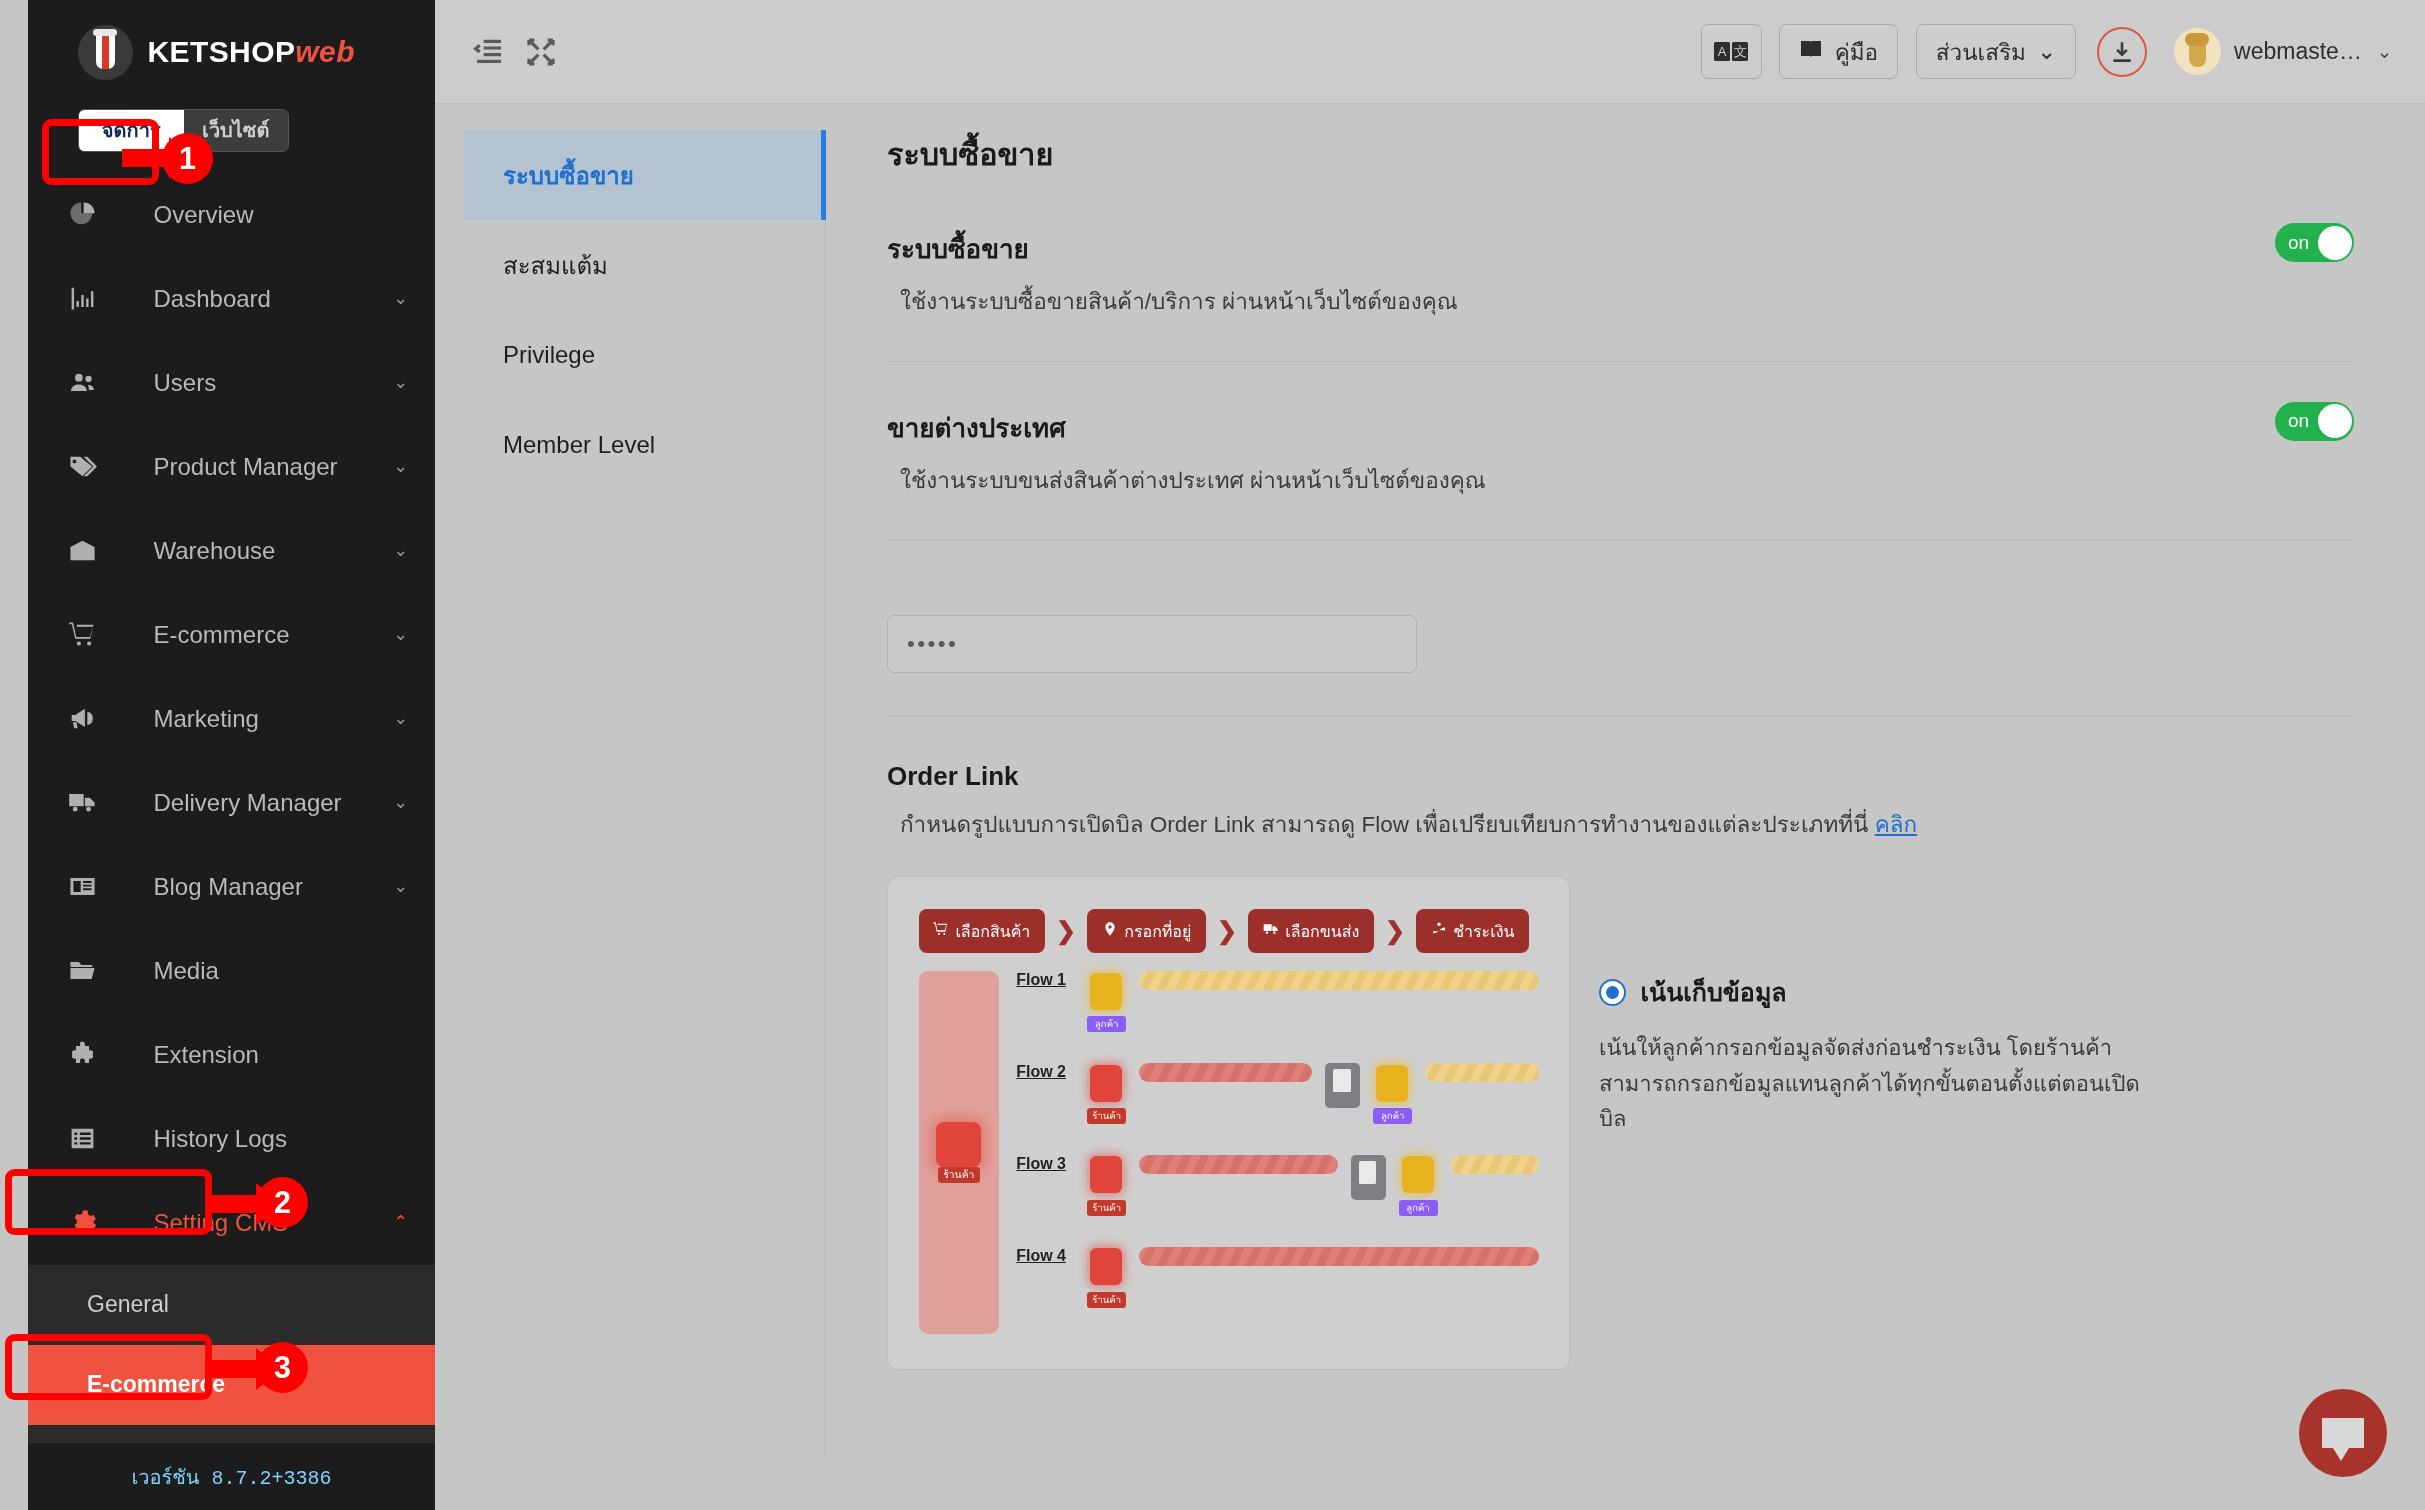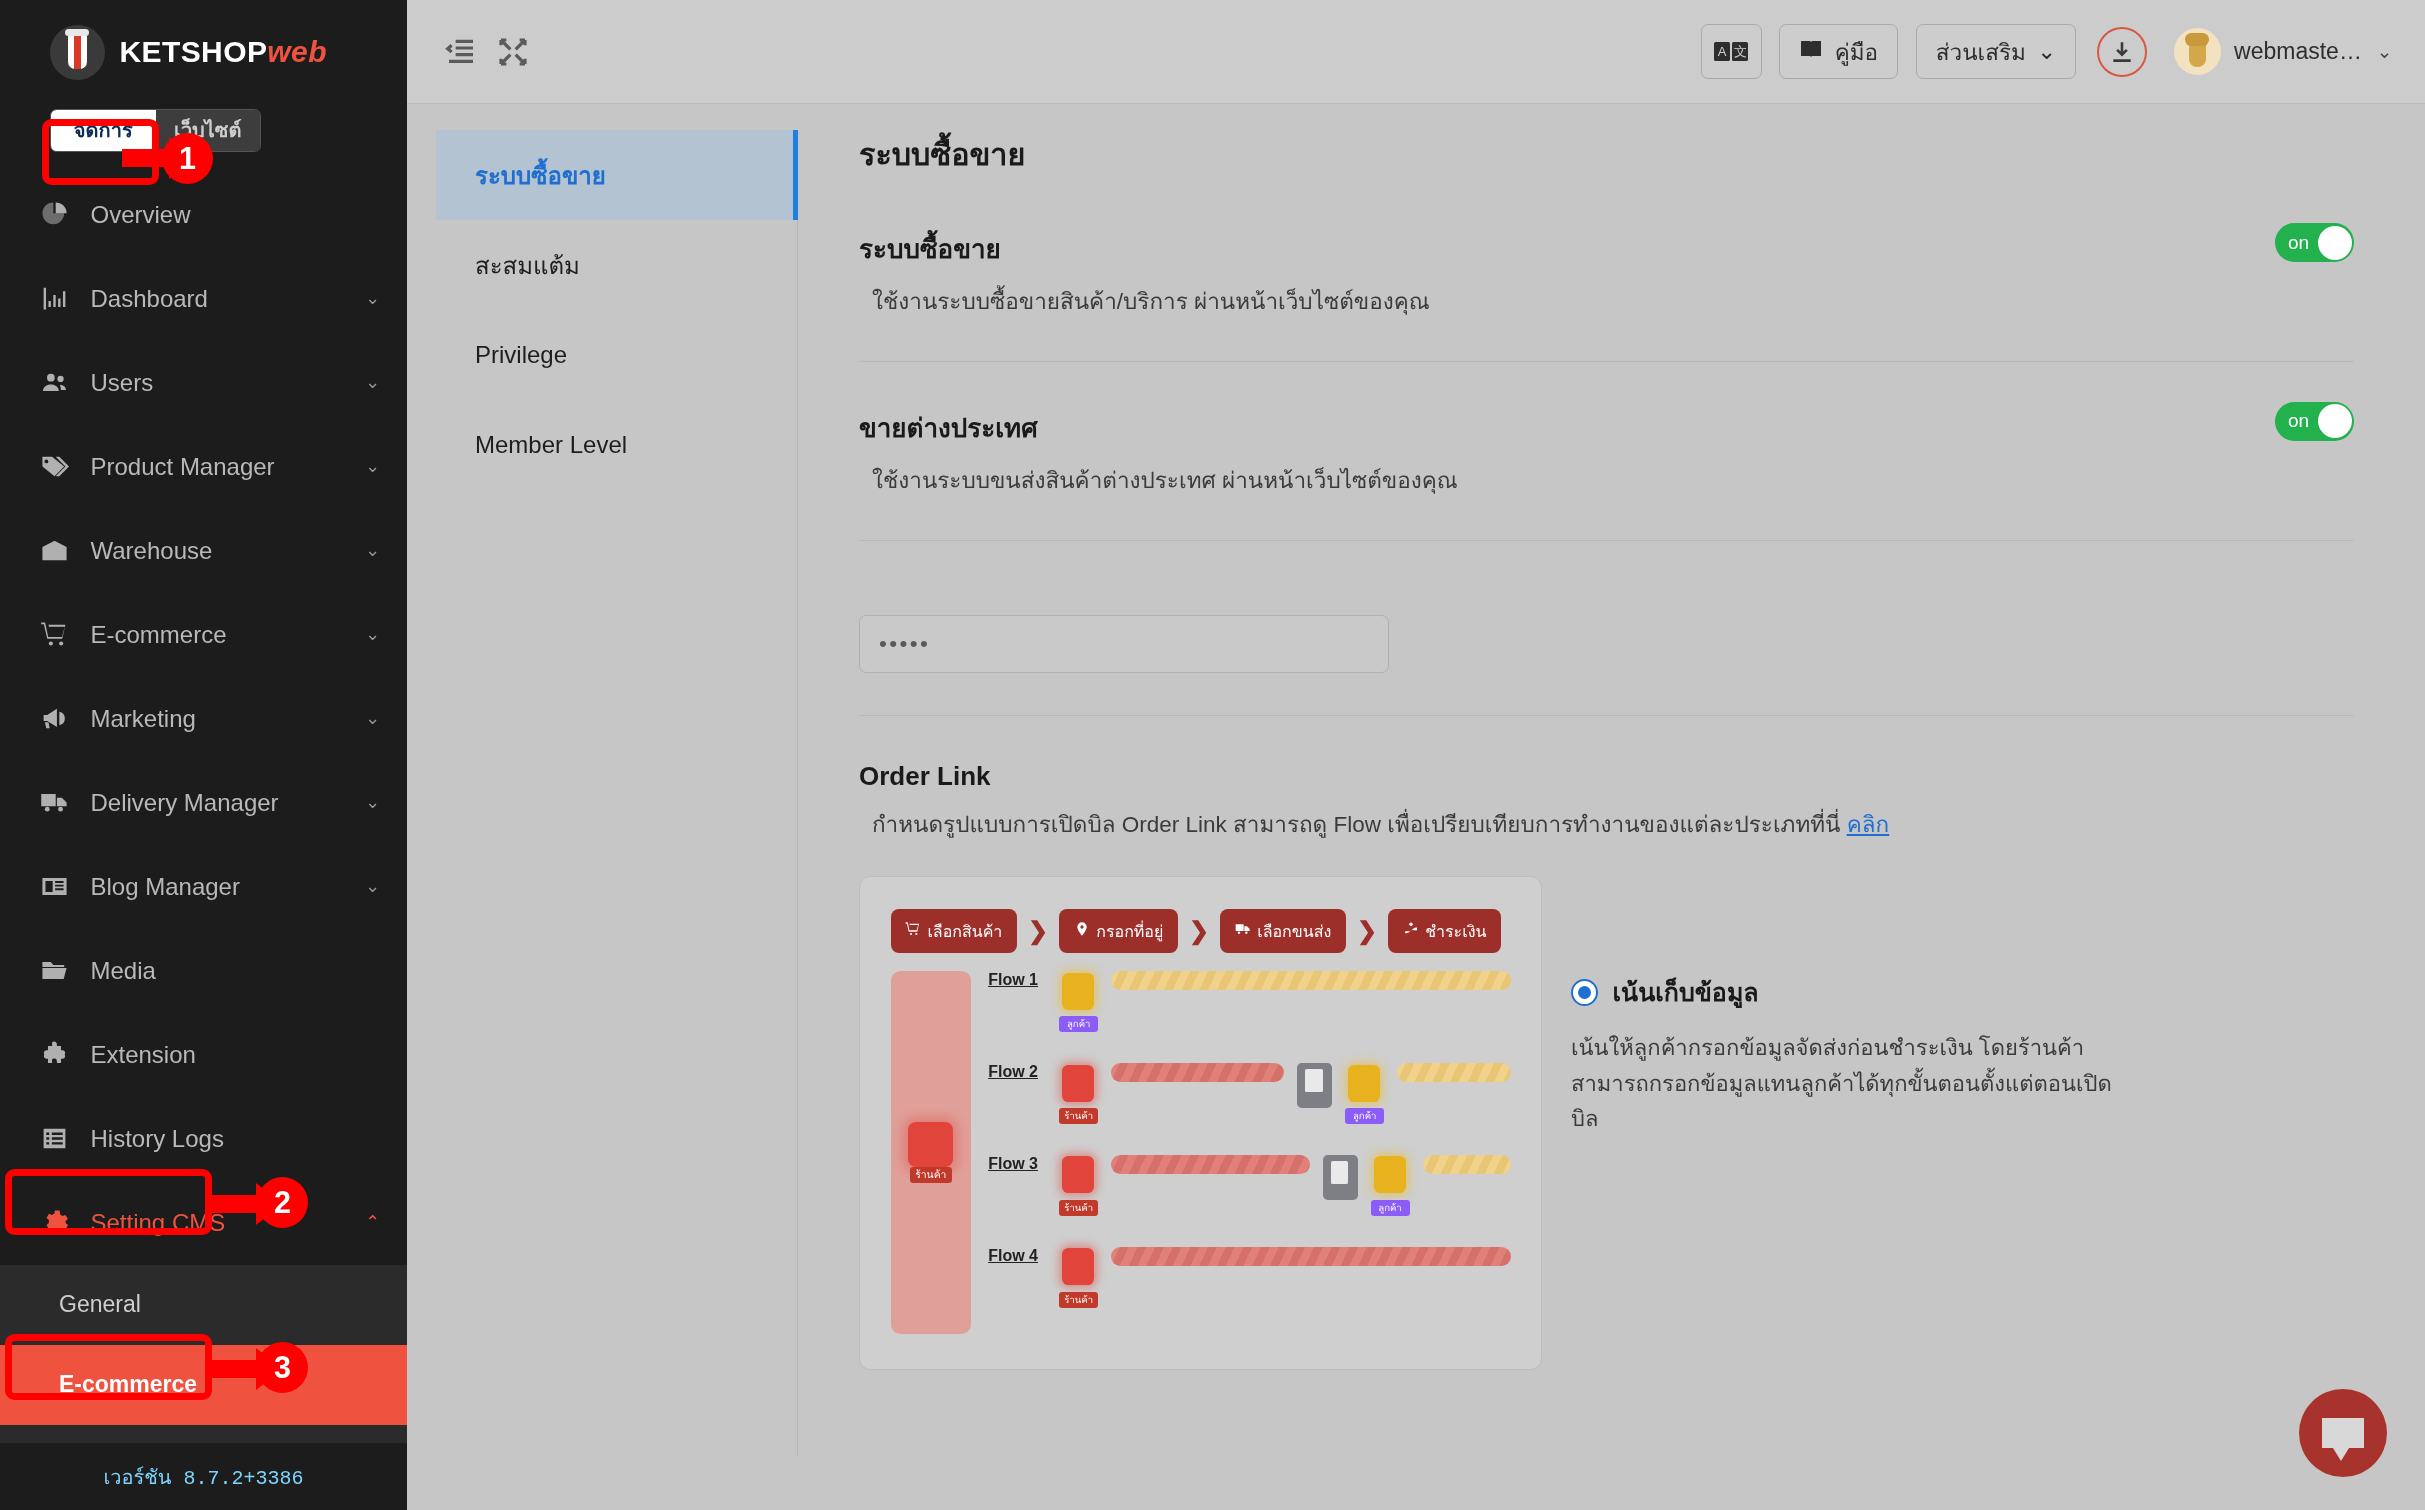--- a/index.html
+++ b/index.html
@@ -2,21 +2,21 @@
 <html style="font-size:13px"><head>
 <meta charset="utf-8">
 <style>
   * { box-sizing: border-box; margin: 0; padding: 0; }
   html, body {
     width: 2426px; height: 1511px;
     overflow: hidden;
     background: #c6c6c6;
     font-family: "Liberation Sans", sans-serif;
   }
-  .app { position: relative; width: 2426px; height: 1511px; display: flex; }
+  .app { position: relative; width: 2426px; height: 1511px; display: flex; padding-left: 28px; }
 
   
   .sidebar {
     width: 407px; height: 1511px;
     background: #1c1c1c;
     flex: 0 0 407px;
     position: relative;
     overflow: hidden;
   }
   .brand {
@@ -52,21 +52,21 @@
   .mode-btn.inactive { background: #3d3d3d; color: #cfcfcf; }
 
   .nav { margin-top: 21px; }
   .nav-item {
     height: 84px; display: flex; align-items: center;
     padding: 0 27px 0 39px; gap: 21px; cursor: pointer;
     color: #b9b9b9; font-size: 24px;
   }
   .nav-item .ni-ico { width: 30.5px; height: 30.5px; flex: 0 0 30.5px; display: flex; align-items: center; justify-content: center; }
   .nav-item .ni-ico svg { width: 29px; height: 29px; fill: #b0b0b0; }
-  .nav-item .ni-label { flex: 1; white-space: nowrap; }
+  .nav-item .ni-label { flex: 1; white-space: nowrap; margin-left: 35px; }
   .nav-item .ni-caret { font-size: 17.7px; color: #9a9a9a; }
   .nav-item.open { color: #ef5340; }
   .nav-item.open .ni-ico svg { fill: #ef5340; }
   .nav-item.open .ni-caret { color: #ef5340; }
 
   .sub-item {
     height: 80px; display: flex; align-items: center;
     padding-left: 59px; font-size: 23px; color: #cfcfcf;
     background: #2b2b2b; cursor: pointer;
   }

